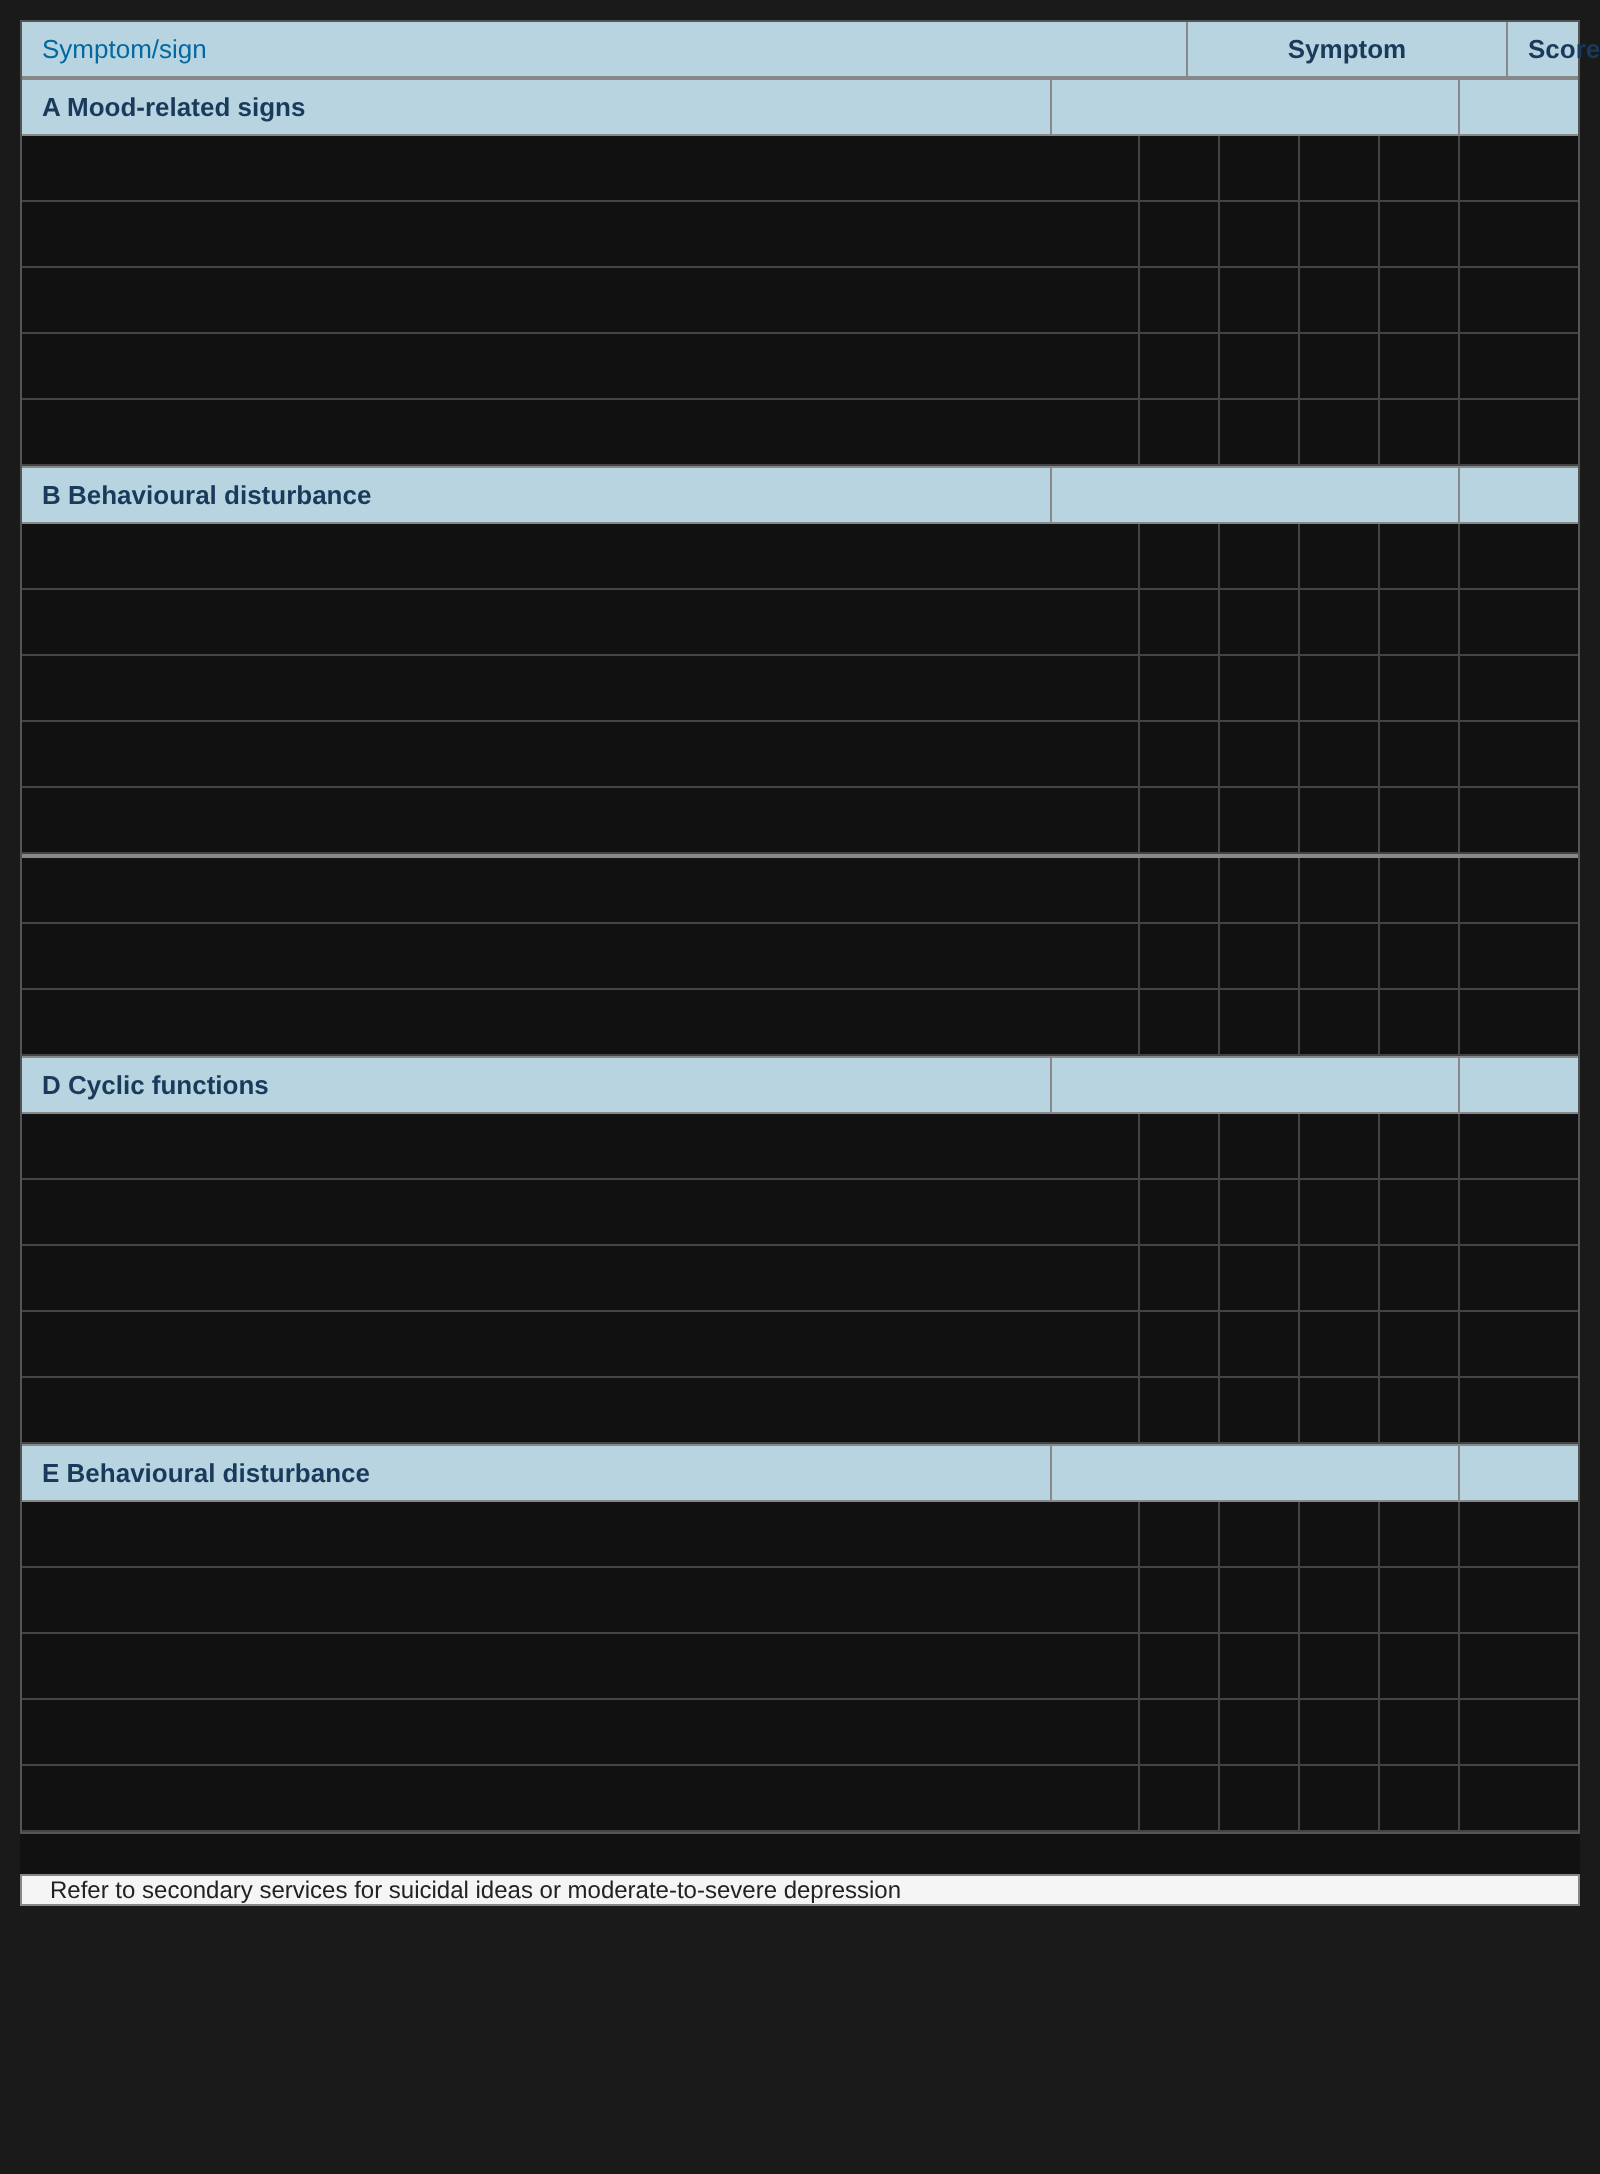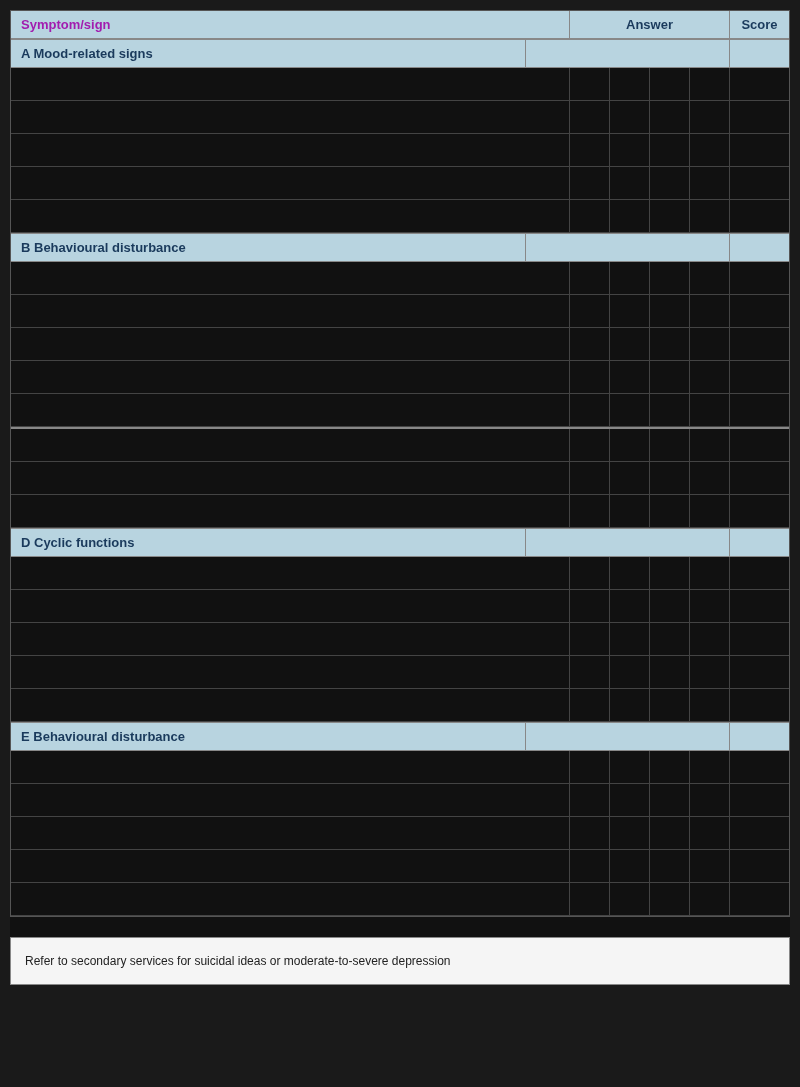--- a/index.html
+++ b/index.html
@@ -23,39 +23,39 @@
     }
     
     .header-row {
       display: flex;
       background: #b8d4e0;
       border-bottom: 1px solid #888;
     }
     .header-symptom {
       flex: 1;
       padding: 6px 10px;
-      font-weight: bold;
-      color: #a21caf;
+      font-weight: normal;
+      color: #0369a1;
       font-size: 13px;
     }
     .header-answer {
       width: 160px;
       padding: 6px 10px;
       font-weight: bold;
       color: #1a3a5c;
       text-align: center;
       font-size: 13px;
       border-left: 1px solid #888;
     }
     .header-score {
-      width: 60px;
+      width: 36px;
       padding: 6px 10px;
       font-weight: bold;
       color: #1a3a5c;
-      text-align: center;
+      text-align: right;
       font-size: 13px;
       border-left: 1px solid #888;
     }
     
     .section-header-row {
       display: flex;
       background: #b8d4e0;
       border-bottom: 1px solid #888;
       border-top: 1px solid #888;
       gap: 44px;
@@ -108,35 +108,35 @@
     .score-cell {
       width: 60px;
       border-left: 1px solid #444;
       min-height: 32px;
     }
     
     .footer-note {
       margin-top: 20px;
       border: 1px solid #888;
       background: #f5f5f5;
-      padding: 16px 14px;
+      padding: 0 14px;
       color: #222;
       font-size: 12px;
       width: 780px;
     }
   </style>
 </head>
 <body>
 
 <div class="container">
   <div class="table-wrapper">
 
     <div class="header-row">
       <div class="header-symptom">Symptom/sign</div>
-      <div class="header-answer">Answer</div>
+      <div class="header-answer">Symptom</div>
       <div class="header-score">Score</div>
     </div>
 
     <div class="section-header-row">
       <div class="section-label">A   Mood-related signs</div>
       <div class="section-answer-cell"></div>
       <div class="section-score-cell"></div>
     </div>
     <div class="data-row">
       <div class="symptom-cell"></div>

